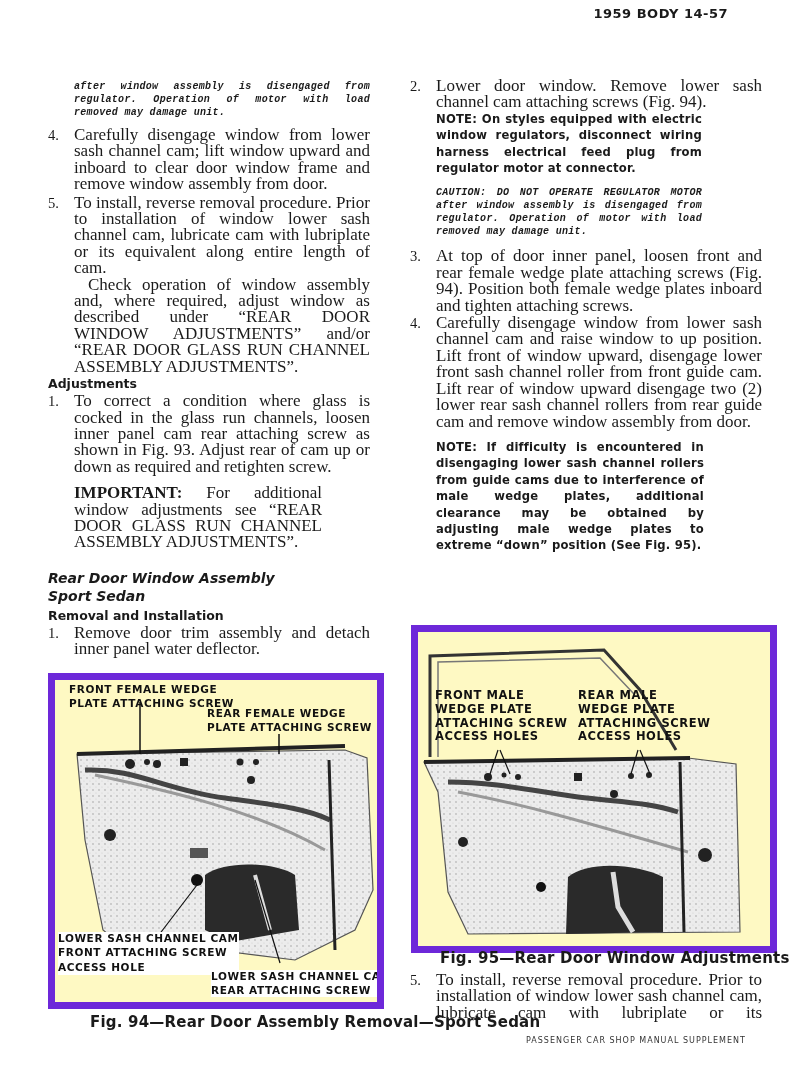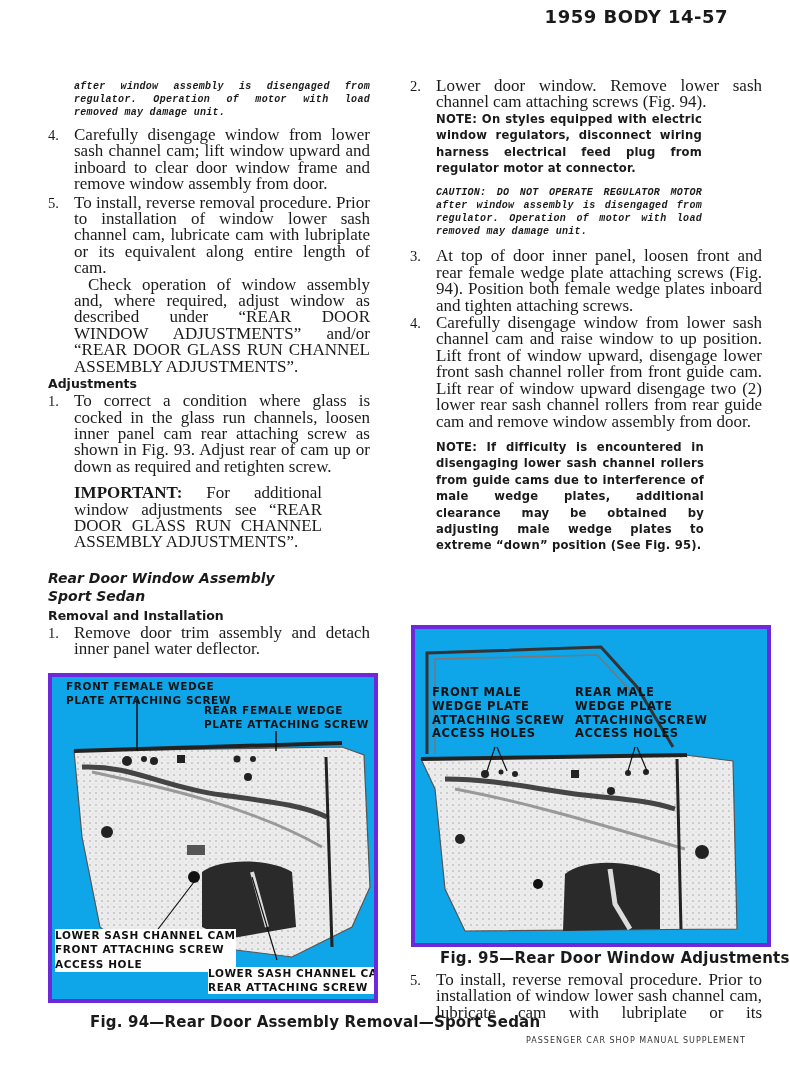--- a/index.html
+++ b/index.html
@@ -1,32 +1,32 @@
 <!DOCTYPE html>
 <html><head>
 <meta charset="utf-8">
 <style>
   html, body { margin:0; padding:0; background:#fff; }
   body { width:790px; height:1085px; position:relative; overflow:hidden; color:#1a1a1a; }
-  .header { position:absolute; top:6px; right:62px; font-family:"DejaVu Sans","Liberation Sans",sans-serif; font-weight:bold; font-size:18px; letter-spacing:0.5px; }
+  .header { position:absolute; top:6px; right:62px; font-family:"DejaVu Sans","Liberation Sans",sans-serif; font-weight:bold; font-size:13px; letter-spacing:0.5px; }
   .col { position:absolute; }
   .col-left { left:48px; top:80px; width:322px; }
   .col-right { left:410px; top:78px; width:352px; }
   p, .item { margin:0; }
   .body-txt { font-family:"Liberation Serif","DejaVu Serif",serif; font-size:17px; line-height:16.4px; text-align:justify; }
   .bold-it { font-family:Liberation Mono, monospace; font-weight:bold; font-style:italic; font-size:10px; line-height:13px; text-align:justify; letter-spacing:0.3px; }
   .bold-sans { font-family:"DejaVu Sans","Liberation Sans",sans-serif; font-weight:bold; font-size:11.6px; line-height:16.4px; text-align:justify; letter-spacing:0.2px; }
   .item { display:flex; }
   .item .num { width:26px; flex:none; font-family:"Liberation Serif","DejaVu Serif",serif; font-size:14.6px; line-height:16.4px; text-align:left; }
   .item .txt { flex:1; }
   .indent-para { padding-left:26px; }
   .h-sub { font-family:"DejaVu Sans","Liberation Sans",sans-serif; font-weight:bold; font-size:12.5px; line-height:16px; }
   .h-main { font-family:"DejaVu Sans","Liberation Sans",sans-serif; font-weight:bold; font-size:14px; line-height:18px; }
   .imp-label { font-weight:bold; }
-  .figure { position:absolute; border:4px solid #6d28d9; background:#0ea5e9; overflow:hidden; }
+  .figure { position:absolute; border:7px solid #6d28d9; background:#fef9c3; overflow:hidden; }
   .fig94 { left:48px; top:673px; width:322px; height:322px; }
   .fig95 { left:411px; top:625px; width:352px; height:314px; }
   .fig-label { position:absolute; font-family:"DejaVu Sans","Liberation Sans",sans-serif; font-weight:bold; font-size:10.5px; line-height:13.5px; letter-spacing:0.6px; color:#111; background:rgba(255,255,255,0.0); white-space:nowrap; }
   .fig95 .fig-label { font-size:11.5px; line-height:13.8px; }
   .caption { position:absolute; font-family:"DejaVu Sans","Liberation Sans",sans-serif; font-weight:bold; font-size:15px; letter-spacing:0.2px; white-space:nowrap; }
   .footer { position:absolute; top:1036px; left:526px; font-family:"DejaVu Sans","Liberation Sans",sans-serif; font-size:8px; letter-spacing:1px; color:#333; white-space:nowrap; }
   svg.art { position:absolute; left:0; top:0; }
 </style>
 </head>
 <body>

